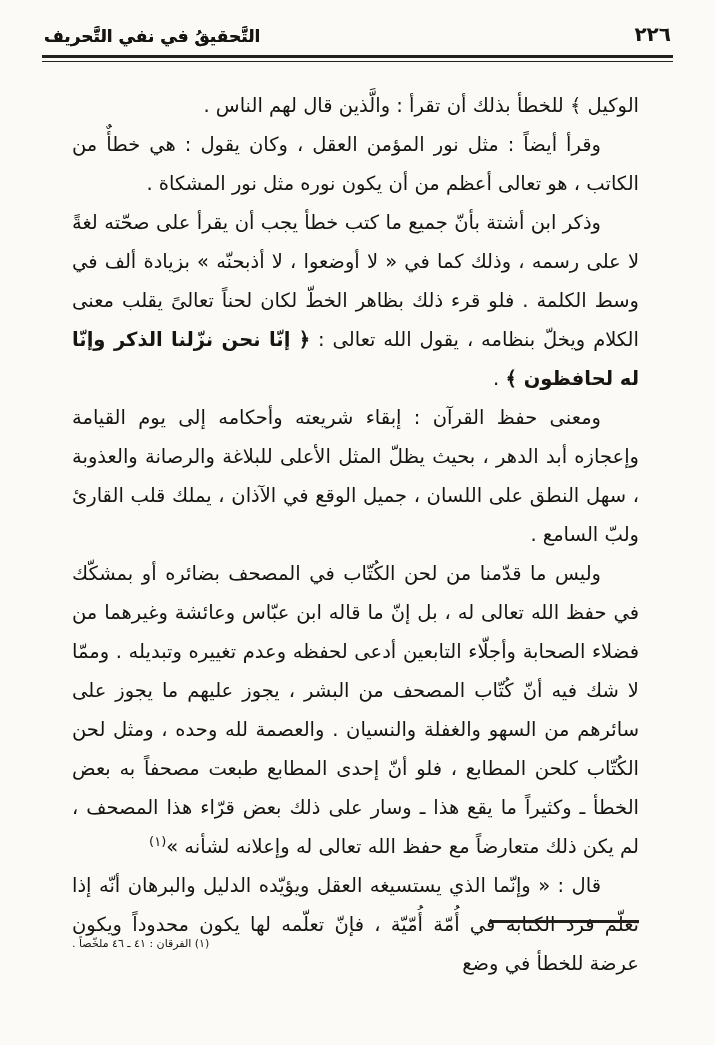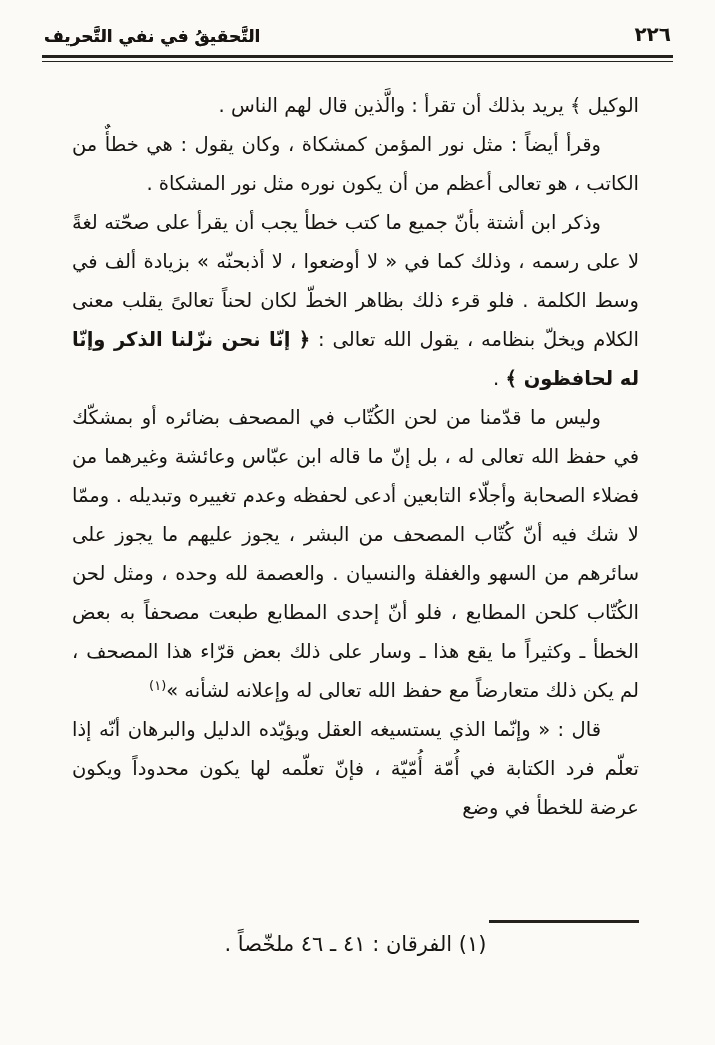--- a/index.html
+++ b/index.html
@@ -73,48 +73,49 @@
     left: 72px;
     top: 920px;
   }
   .footnote-rule {
     width: 150px;
     height: 3px;
     background: #24201c;
   }
   .footnote-text {
     margin-top: 9px;
-    font-size: 21px;
+    font-size: 11px;
     line-height: 24px;
-    text-align: center;
+    text-align: left;
   }
 </style>
 </head>
 <body>
 
 <div class="page">
 
   <header class="page-header">
     <div class="page-number">٢٢٦</div>
     <div class="book-title">التَّحقيقُ في نفي التَّحريف</div>
   </header>
 
   <div class="header-rule">
     <div class="thick"></div>
     <div class="thin"></div>
   </div>
 
   <main class="page-body">
 
-    <p>الوكيل ﴾ يريد بذلك أن تقرأ : والَّذين قال لهم الناس .</p>
+    <p>الوكيل ﴾ للخطأ بذلك أن تقرأ : والَّذين قال لهم الناس .</p>
 
-    <p class="indent">وقرأ أيضاً : مثل نور المؤمن كمشكاة ، وكان يقول : هي خطأٌ من الكاتب ، هو تعالى أعظم من أن يكون نوره مثل نور المشكاة .</p>
+    <p class="indent">وقرأ أيضاً : مثل نور المؤمن العقل ، وكان يقول : هي خطأٌ من الكاتب ، هو تعالى أعظم من أن يكون نوره مثل نور المشكاة .</p>
 
     <p class="indent"><span>وذكر ابن أشتة بأنّ جميع ما كتب خطأ يجب أن يقرأ على صحّته لغةً لا على رسمه ، وذلك كما في « لا أوضعوا ، لا أذبحنّه » بزيادة ألف في وسط الكلمة . فلو قرء ذلك بظاهر الخطّ لكان لحناً تعالىً يقلب معنى الكلام ويخلّ بنظامه ، يقول الله تعالى : </span><span class="verse">﴿ إنّا نحن نزّلنا الذكر وإنّا له لحافظون ﴾</span><span> .</span></p>
 
+    <p class="indent">ومعنى حفظ القرآن : إبقاء شريعته وأحكامه إلى يوم القيامة وإعجازه أبد الدهر ، بحيث يظلّ المثل الأعلى للبلاغة والرصانة والعذوبة ، سهل النطق على اللسان ، جميل الوقع في الآذان ، يملك قلب القارئ ولبّ السامع .</p>
 
     <p class="indent"><span>وليس ما قدّمنا من لحن الكُتّاب في المصحف بضائره أو بمشكّك في حفظ الله تعالى له ، بل إنّ ما قاله ابن عبّاس وعائشة وغيرهما من فضلاء الصحابة وأجلّاء التابعين أدعى لحفظه وعدم تغييره وتبديله . وممّا لا شك فيه أنّ كُتّاب المصحف من البشر ، يجوز عليهم ما يجوز على سائرهم من السهو والغفلة والنسيان . والعصمة لله وحده ، ومثل لحن الكُتّاب كلحن المطابع ، فلو أنّ إحدى المطابع طبعت مصحفاً به بعض الخطأ ـ وكثيراً ما يقع هذا ـ وسار على ذلك بعض قرّاء هذا المصحف ، لم يكن ذلك متعارضاً مع حفظ الله تعالى له وإعلانه لشأنه »</span><sup class="note-ref">(١)</sup></p>
 
     <p class="indent">قال : « وإنّما الذي يستسيغه العقل ويؤيّده الدليل والبرهان أنّه إذا تعلّم فرد الكتابة في أُمّة أُمّيّة ، فإنّ تعلّمه لها يكون محدوداً ويكون عرضة للخطأ في وضع</p>
 
   </main>
 
   <div class="footnote-area">
     <div class="footnote-rule"></div>
     <div class="footnote-text">(١) الفرقان : ٤١ ـ ٤٦ ملخّصاً .</div>

